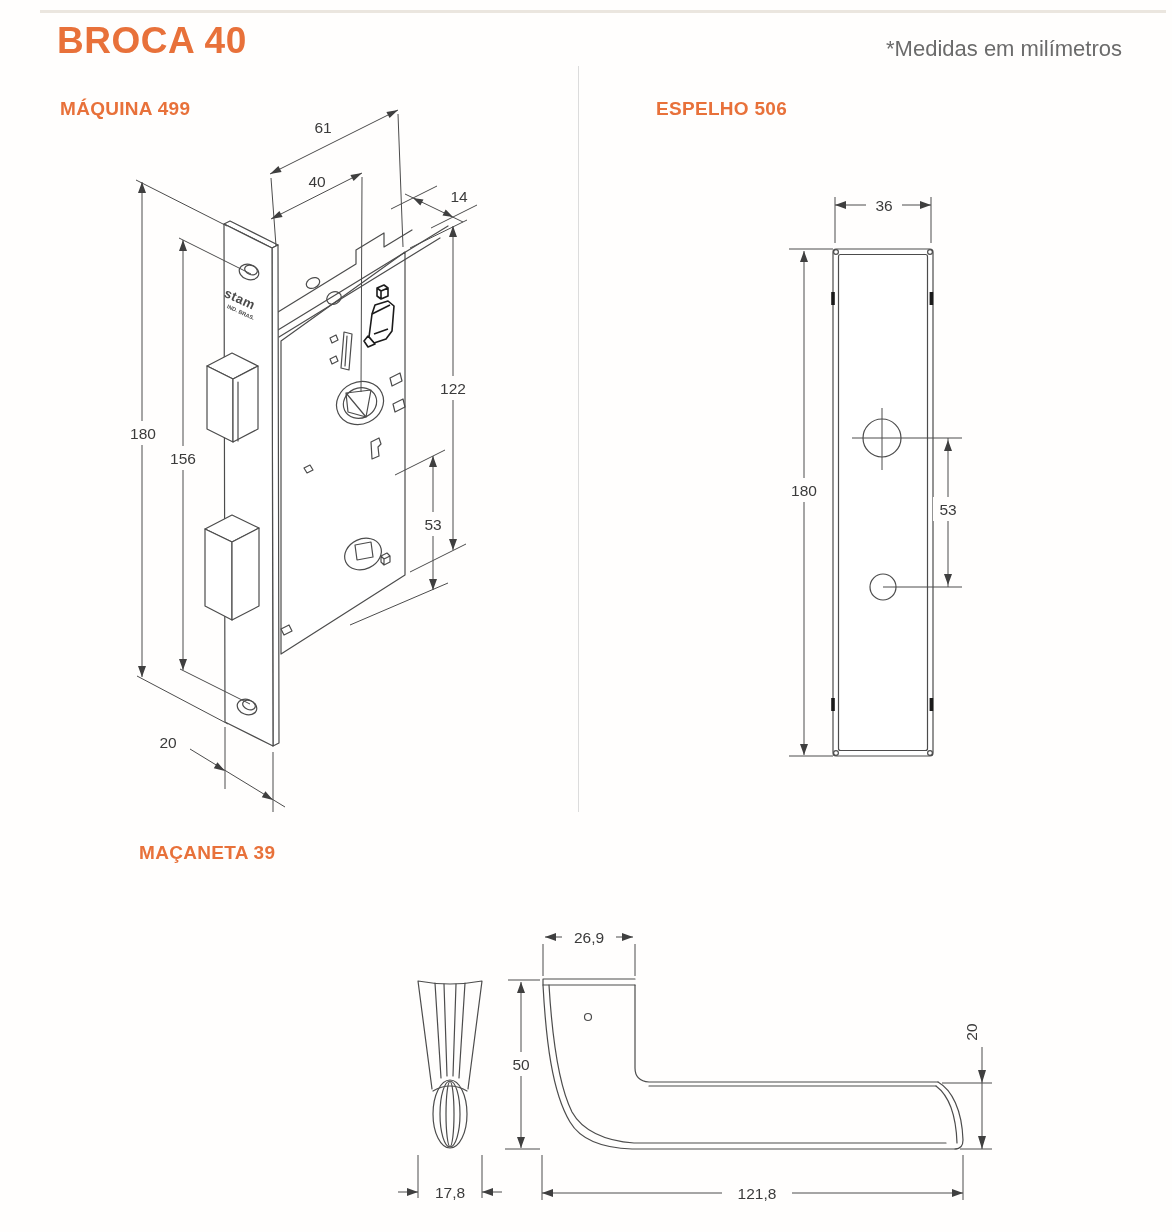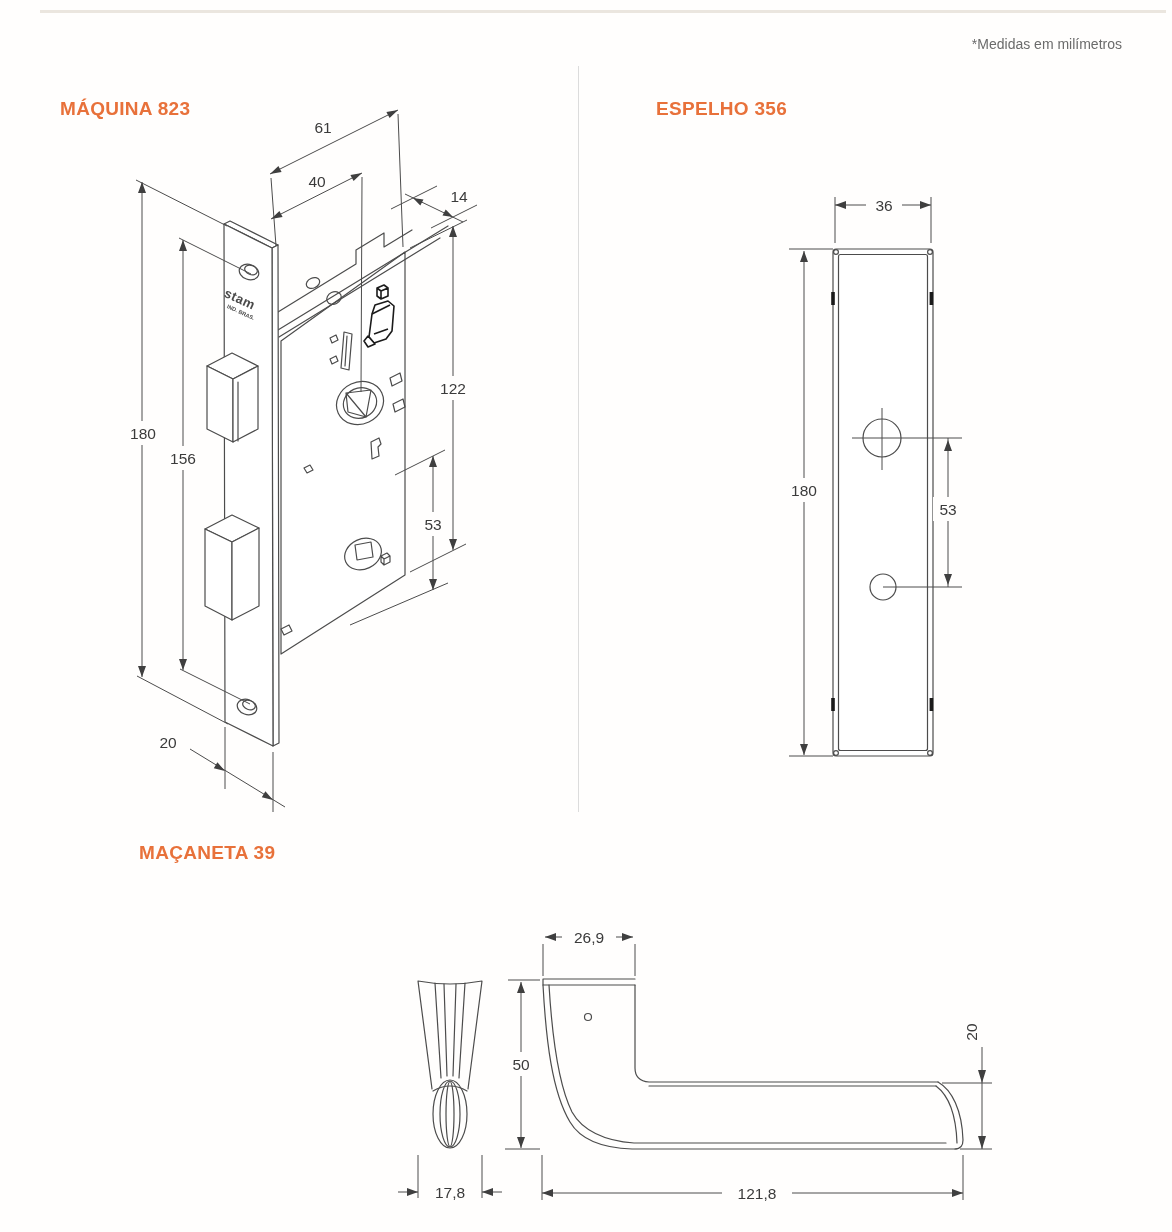--- a/index.html
+++ b/index.html
@@ -6,21 +6,21 @@
   .canvas{
     position:relative;width:1172px;height:1232px;background:#fffefd;
     font-family:"Liberation Sans",sans-serif;overflow:hidden;
   }
   .top-rule{position:absolute;left:40px;right:6px;top:10px;height:3px;background:#ebe6df;}
   .page-title{
     position:absolute;left:57px;top:20px;margin:0;
     font-size:37px;font-weight:800;letter-spacing:.5px;color:#e8713a;
   }
   .units-note{
-    position:absolute;right:50px;top:36px;font-size:14px;color:#6b6b6b;
+    position:absolute;right:50px;top:36px;font-size:22px;color:#6b6b6b;
   }
   .section-title{
     position:absolute;margin:0;font-size:19px;font-weight:800;letter-spacing:.3px;color:#e8713a;
   }
   .st-maquina{left:60px;top:98px;}
   .st-espelho{left:656px;top:98px;}
   .st-macaneta{left:139px;top:842px;}
   .divider{position:absolute;left:578px;top:66px;width:1px;height:746px;background:#dcdcdc;}
   svg{position:absolute;overflow:visible;}
   .ln{stroke:#4c4c4c;stroke-width:1.2;fill:none;stroke-linejoin:round;stroke-linecap:round;}
@@ -34,24 +34,25 @@
   .brand{font-size:13px;font-weight:bold;fill:#4a4a4a;letter-spacing:.5px;}
   .brand-sub{font-size:5.5px;font-weight:bold;fill:#4a4a4a;}
   .tick{fill:#1a1a1a;stroke:none;}
 </style>
 </head>
 <body>
 
 <div class="canvas">
 
   <div class="top-rule"></div>
+  <h1 class="page-title">BROCA 40</h1>
   <div class="units-note">*Medidas em milímetros</div>
 
-  <h2 class="section-title st-maquina">MÁQUINA 823</h2>
-  <h2 class="section-title st-espelho">ESPELHO 356</h2>
+  <h2 class="section-title st-maquina">MÁQUINA 499</h2>
+  <h2 class="section-title st-espelho">ESPELHO 506</h2>
   <h2 class="section-title st-macaneta">MAÇANETA 39</h2>
 
   <div class="divider"></div>
 
   <svg style="left:120px;top:90px;width:400px;height:730px;" viewBox="120 90 400 730">
 
     <path class="lnw" d="M281,341 L405,252 L405,575 L281,654 Z"></path>
 
     <path class="ln" d="M278,312 L356,264 L356,250 L384,233 L384,247 L412,230"></path>
     <path class="ln" d="M278,330 L448,226"></path>

